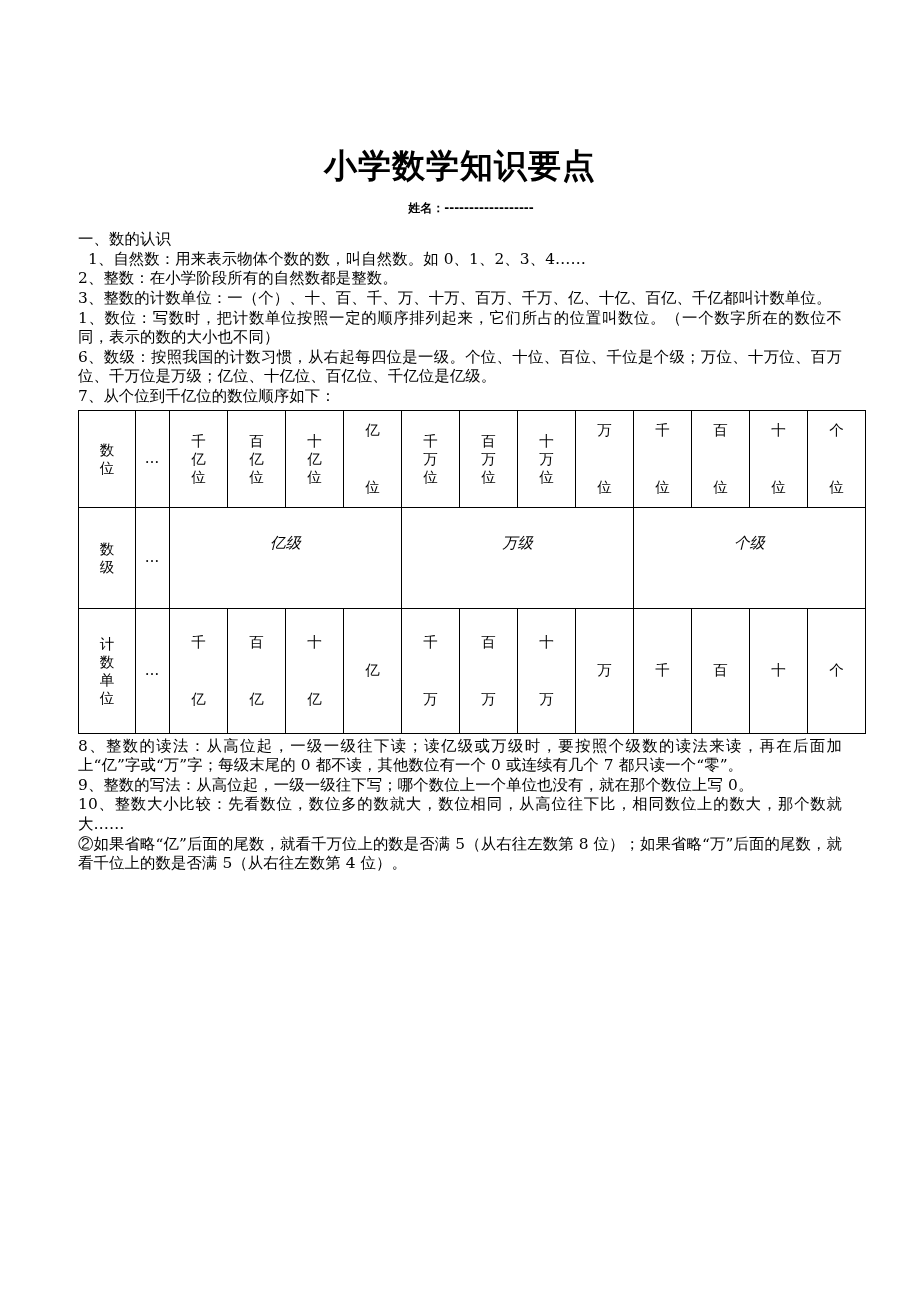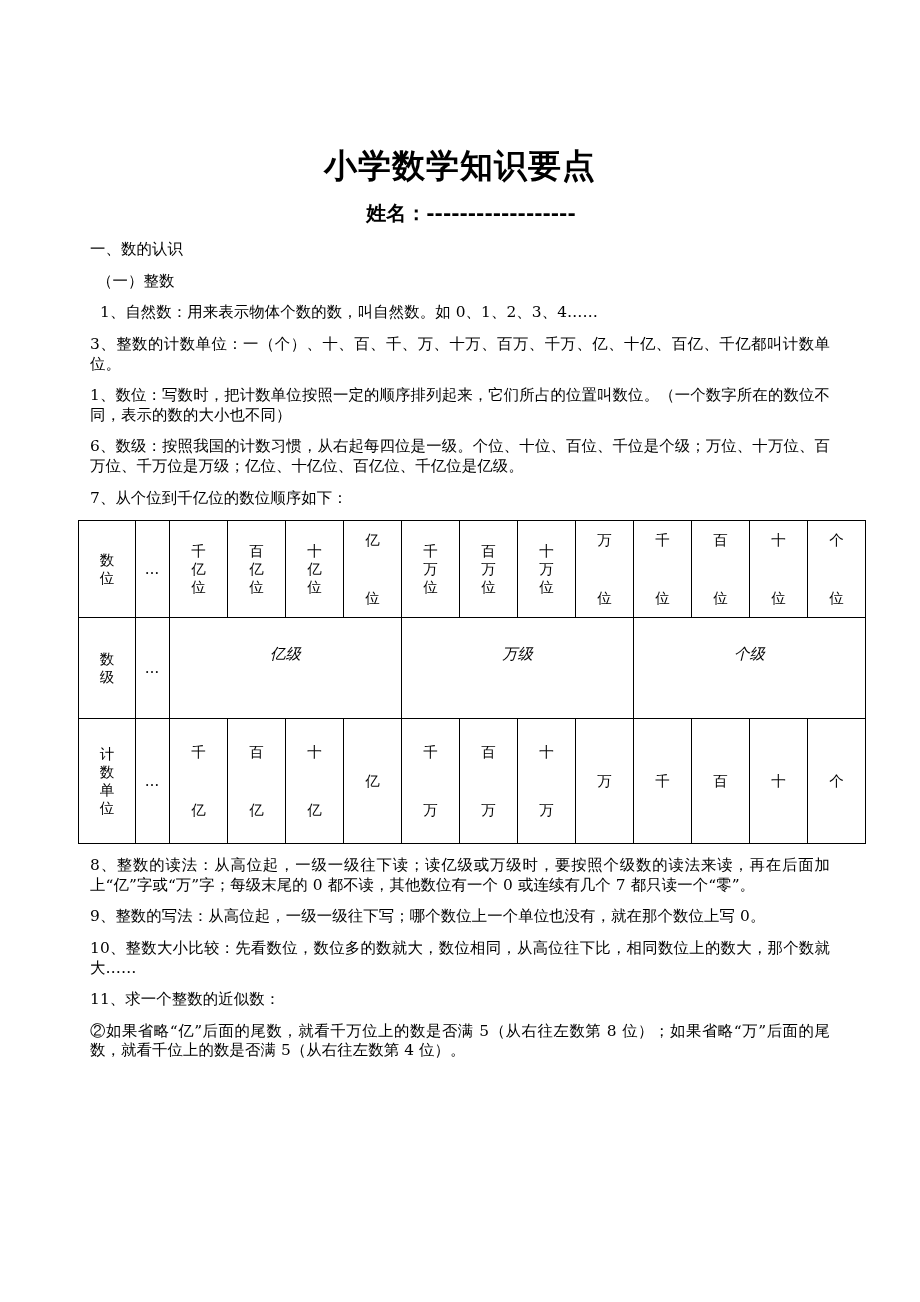--- a/index.html
+++ b/index.html
@@ -34,39 +34,39 @@
     font-size: 33px;
     font-weight: bold;
     letter-spacing: 1px;
     line-height: 1.1;
     margin: 0;
     padding-top: 148px;
     font-family: "DejaVu Serif", "Liberation Serif", serif;
   }
   .name-line {
     text-align: center;
-    font-size: 20px;
+    font-size: 12px;
     font-weight: bold;
     margin: 0;
     padding-top: 16px;
     padding-left: 22px;
     letter-spacing: 0px;
     white-space: pre;
   }
 
   
   .body-block {
     margin-top: 13px;
     font-size: 15.4px;
     line-height: 19.6px;
     text-align: justify;
     text-justify: inter-ideograph;
   }
   p.para {
-    margin: 12px;
+    margin: 0;
     padding: 0;
     font-size: 15.4px;
     line-height: 19.6px;
     text-align: justify;
     text-justify: inter-ideograph;
     letter-spacing: 0.1px;
   }
   p.indent1 { text-indent: 0; padding-left: 7px; }
   p.indent2 { text-indent: 0; padding-left: 10px; }
 
@@ -133,22 +133,22 @@
 <body>
 
 <div class="page">
   <div class="content">
 
     <div class="doc-title">小学数学知识要点</div>
     <div class="name-line">姓名：------------------</div>
 
     <div class="body-block">
       <p class="para">一、数的认识</p>
-      <p class="para indent1">（一）整数</p>
       <p class="para indent2">1、自然数：用来表示物体个数的数，叫自然数。如 0、1、2、3、4……</p>
+      <p class="para">2、整数：在小学阶段所有的自然数都是整数。</p>
       <p class="para">3、整数的计数单位：一（个）、十、百、千、万、十万、百万、千万、亿、十亿、百亿、千亿都叫计数单位。</p>
       <p class="para">1、数位：写数时，把计数单位按照一定的顺序排列起来，它们所占的位置叫数位。（一个数字所在的数位不同，表示的数的大小也不同）</p>
       <p class="para">6、数级：按照我国的计数习惯，从右起每四位是一级。个位、十位、百位、千位是个级；万位、十万位、百万位、千万位是万级；亿位、十亿位、百亿位、千亿位是亿级。</p>
       <p class="para">7、从个位到千亿位的数位顺序如下：</p>
     </div>
 
     <table class="digit-table">
       <tbody>
         <tr class="row-digit">
           <td class="col-label">
@@ -322,18 +322,17 @@
               <span class="unit-single">个</span>
             </td>
         </tr>
       </tbody>
     </table>
 
     <div class="body-block" style="margin-top:2px;">
       <p class="para">8、整数的读法：从高位起，一级一级往下读；读亿级或万级时，要按照个级数的读法来读，再在后面加上“亿”字或“万”字；每级末尾的 0 都不读，其他数位有一个 0 或连续有几个 7 都只读一个“零”。</p>
       <p class="para">9、整数的写法：从高位起，一级一级往下写；哪个数位上一个单位也没有，就在那个数位上写 0。</p>
       <p class="para">10、整数大小比较：先看数位，数位多的数就大，数位相同，从高位往下比，相同数位上的数大，那个数就大……</p>
-      <p class="para">11、求一个整数的近似数：</p>
       <p class="para">②如果省略“亿”后面的尾数，就看千万位上的数是否满 5（从右往左数第 8 位）；如果省略“万”后面的尾数，就看千位上的数是否满 5（从右往左数第 4 位）。</p>
     </div>
 
   </div>
 </div>
 
 </body></html>

